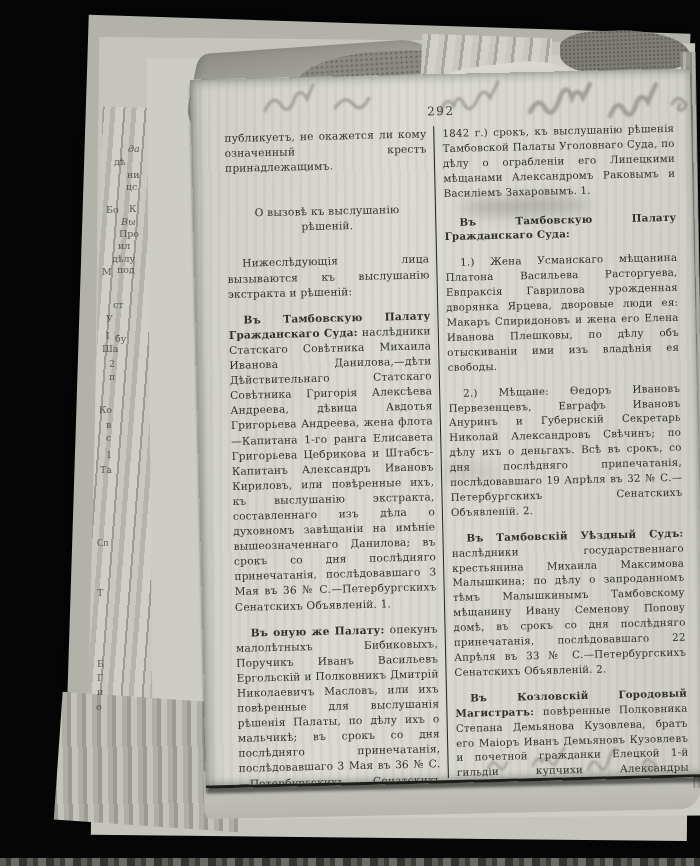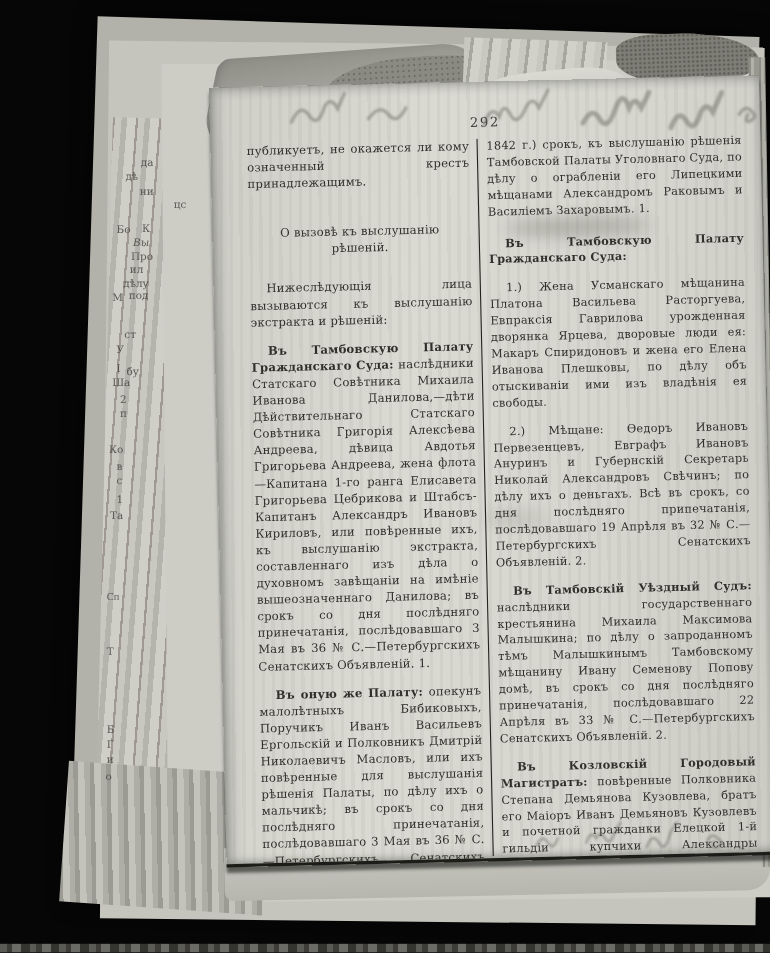--- a/index.html
+++ b/index.html
@@ -106,24 +106,24 @@
           <p class="para subhead">Въ Тамбовскую Палату Гражданскаго Суда:</p>
           <p class="para indent">1.) Жена Усманскаго мѣщанина Платона Васильева Расторгуева, Евпраксія Гаврилова урожденная дворянка Ярцева, дворовые люди ея: Макаръ Спиридоновъ и жена его Елена Иванова Плешковы, по дѣлу объ отыскиваніи ими изъ владѣнія ея свободы.</p>
           <p class="para indent">2.) Мѣщане: Ѳедоръ Ивановъ Первезенцевъ, Евграфъ Ивановъ Ануринъ и Губернскій Секретарь Николай Александровъ Свѣчинъ; по дѣлу ихъ о деньгахъ. Всѣ въ срокъ, со дня послѣдняго припечатанія, послѣдовавшаго 19 Апрѣля въ 32 № С.—Петербургскихъ Сенатскихъ Объявленій.  2.</p>
           <p class="para indent"><b>Въ Тамбовскій Уѣздный Судъ: </b>наслѣдники государственнаго крестьянина Михаила Максимова Малышкина; по дѣлу о запроданномъ тѣмъ Малышкинымъ Тамбовскому мѣщанину Ивану Семенову Попову домѣ, въ срокъ со дня послѣдняго принечатанія, послѣдовавшаго 22 Апрѣля въ 33 № С.—Петербургскихъ Сенатскихъ Объявленій.  2.</p>
           <p class="para indent"><b>Въ Козловскій Городовый Магистратъ: </b>повѣренные Полковника Степана Демьянова Кузовлева, братъ его Маіоръ Иванъ Демьяновъ Кузовлевъ и почетной гражданки Елецкой 1-й гильдіи купчихи Александры Алексѣевой Калабиной Елецкій 3-й гильдіи купецъ Алексѣй Семеновъ Калабинъ, къ выслушанію рѣшенія Общаго Присутствія Магистрата и Уѣзд-</p>
         </div>
     </div>
   </div>
 
   <div id="edge-frags">
-      <span class="frag" style="left: 128px; top: 143px;">да</span>
+      <span class="frag" style="left: 128px; top: 143px; font-style: italic;">да</span>
       <span class="frag" style="left: 114px; top: 156px;">дѣ</span>
       <span class="frag" style="left: 127px; top: 169px; text-align: center;">ни</span>
-      <span class="frag" style="left: 126px; top: 181px; padding-left: 32px;">цс</span>
+      <span class="frag" style="left: 126px; top: 181px;">цс</span>
       <span class="frag" style="left: 106px; top: 204px;">Бо</span>
       <span class="frag" style="left: 129px; top: 203px;">К</span>
       <span class="frag" style="left: 121px; top: 216px; font-style: italic;">Вы</span>
       <span class="frag" style="left: 119px; top: 228px;">Про</span>
       <span class="frag" style="left: 118px; top: 240px;">ил</span>
       <span class="frag" style="left: 112px; top: 253px;">дѣлу</span>
       <span class="frag" style="left: 102px; top: 266px;">М</span>
       <span class="frag" style="left: 117px; top: 264px;">под</span>
       <span class="frag" style="left: 115px; top: 294px; margin-top: 39px;">бу</span>
       <span class="frag" style="left: 113px; top: 299px;">ст</span>

